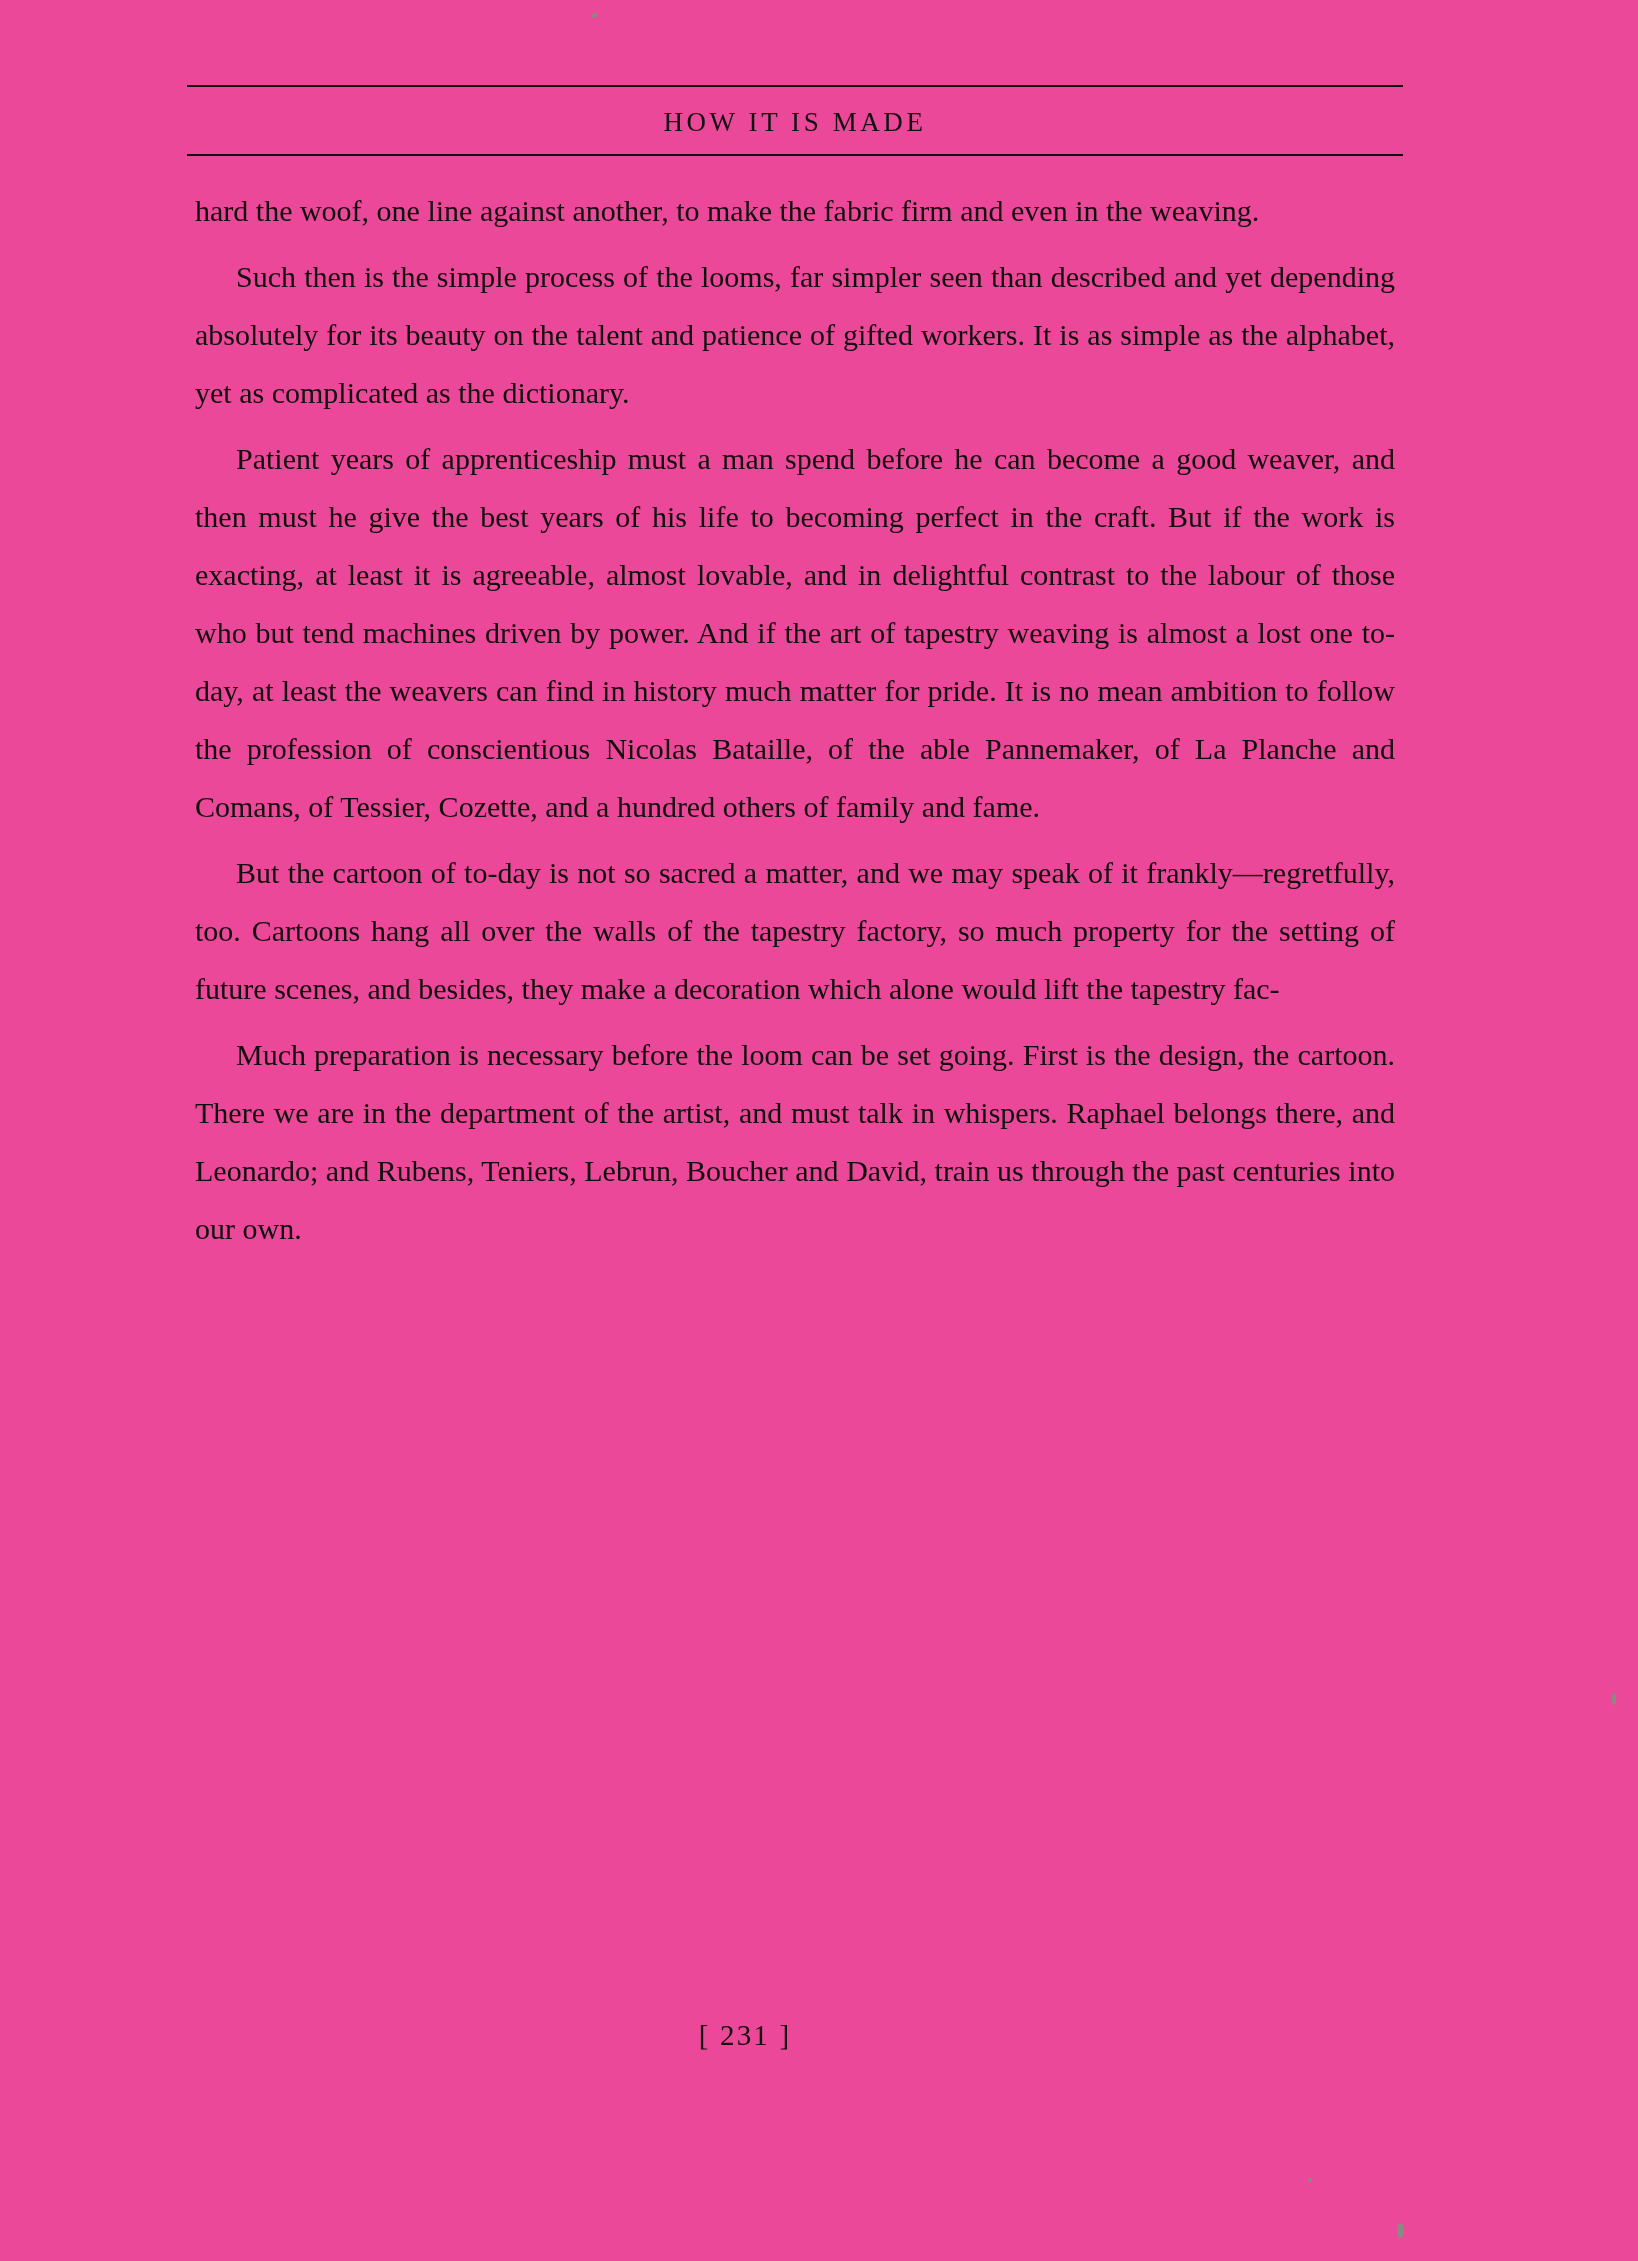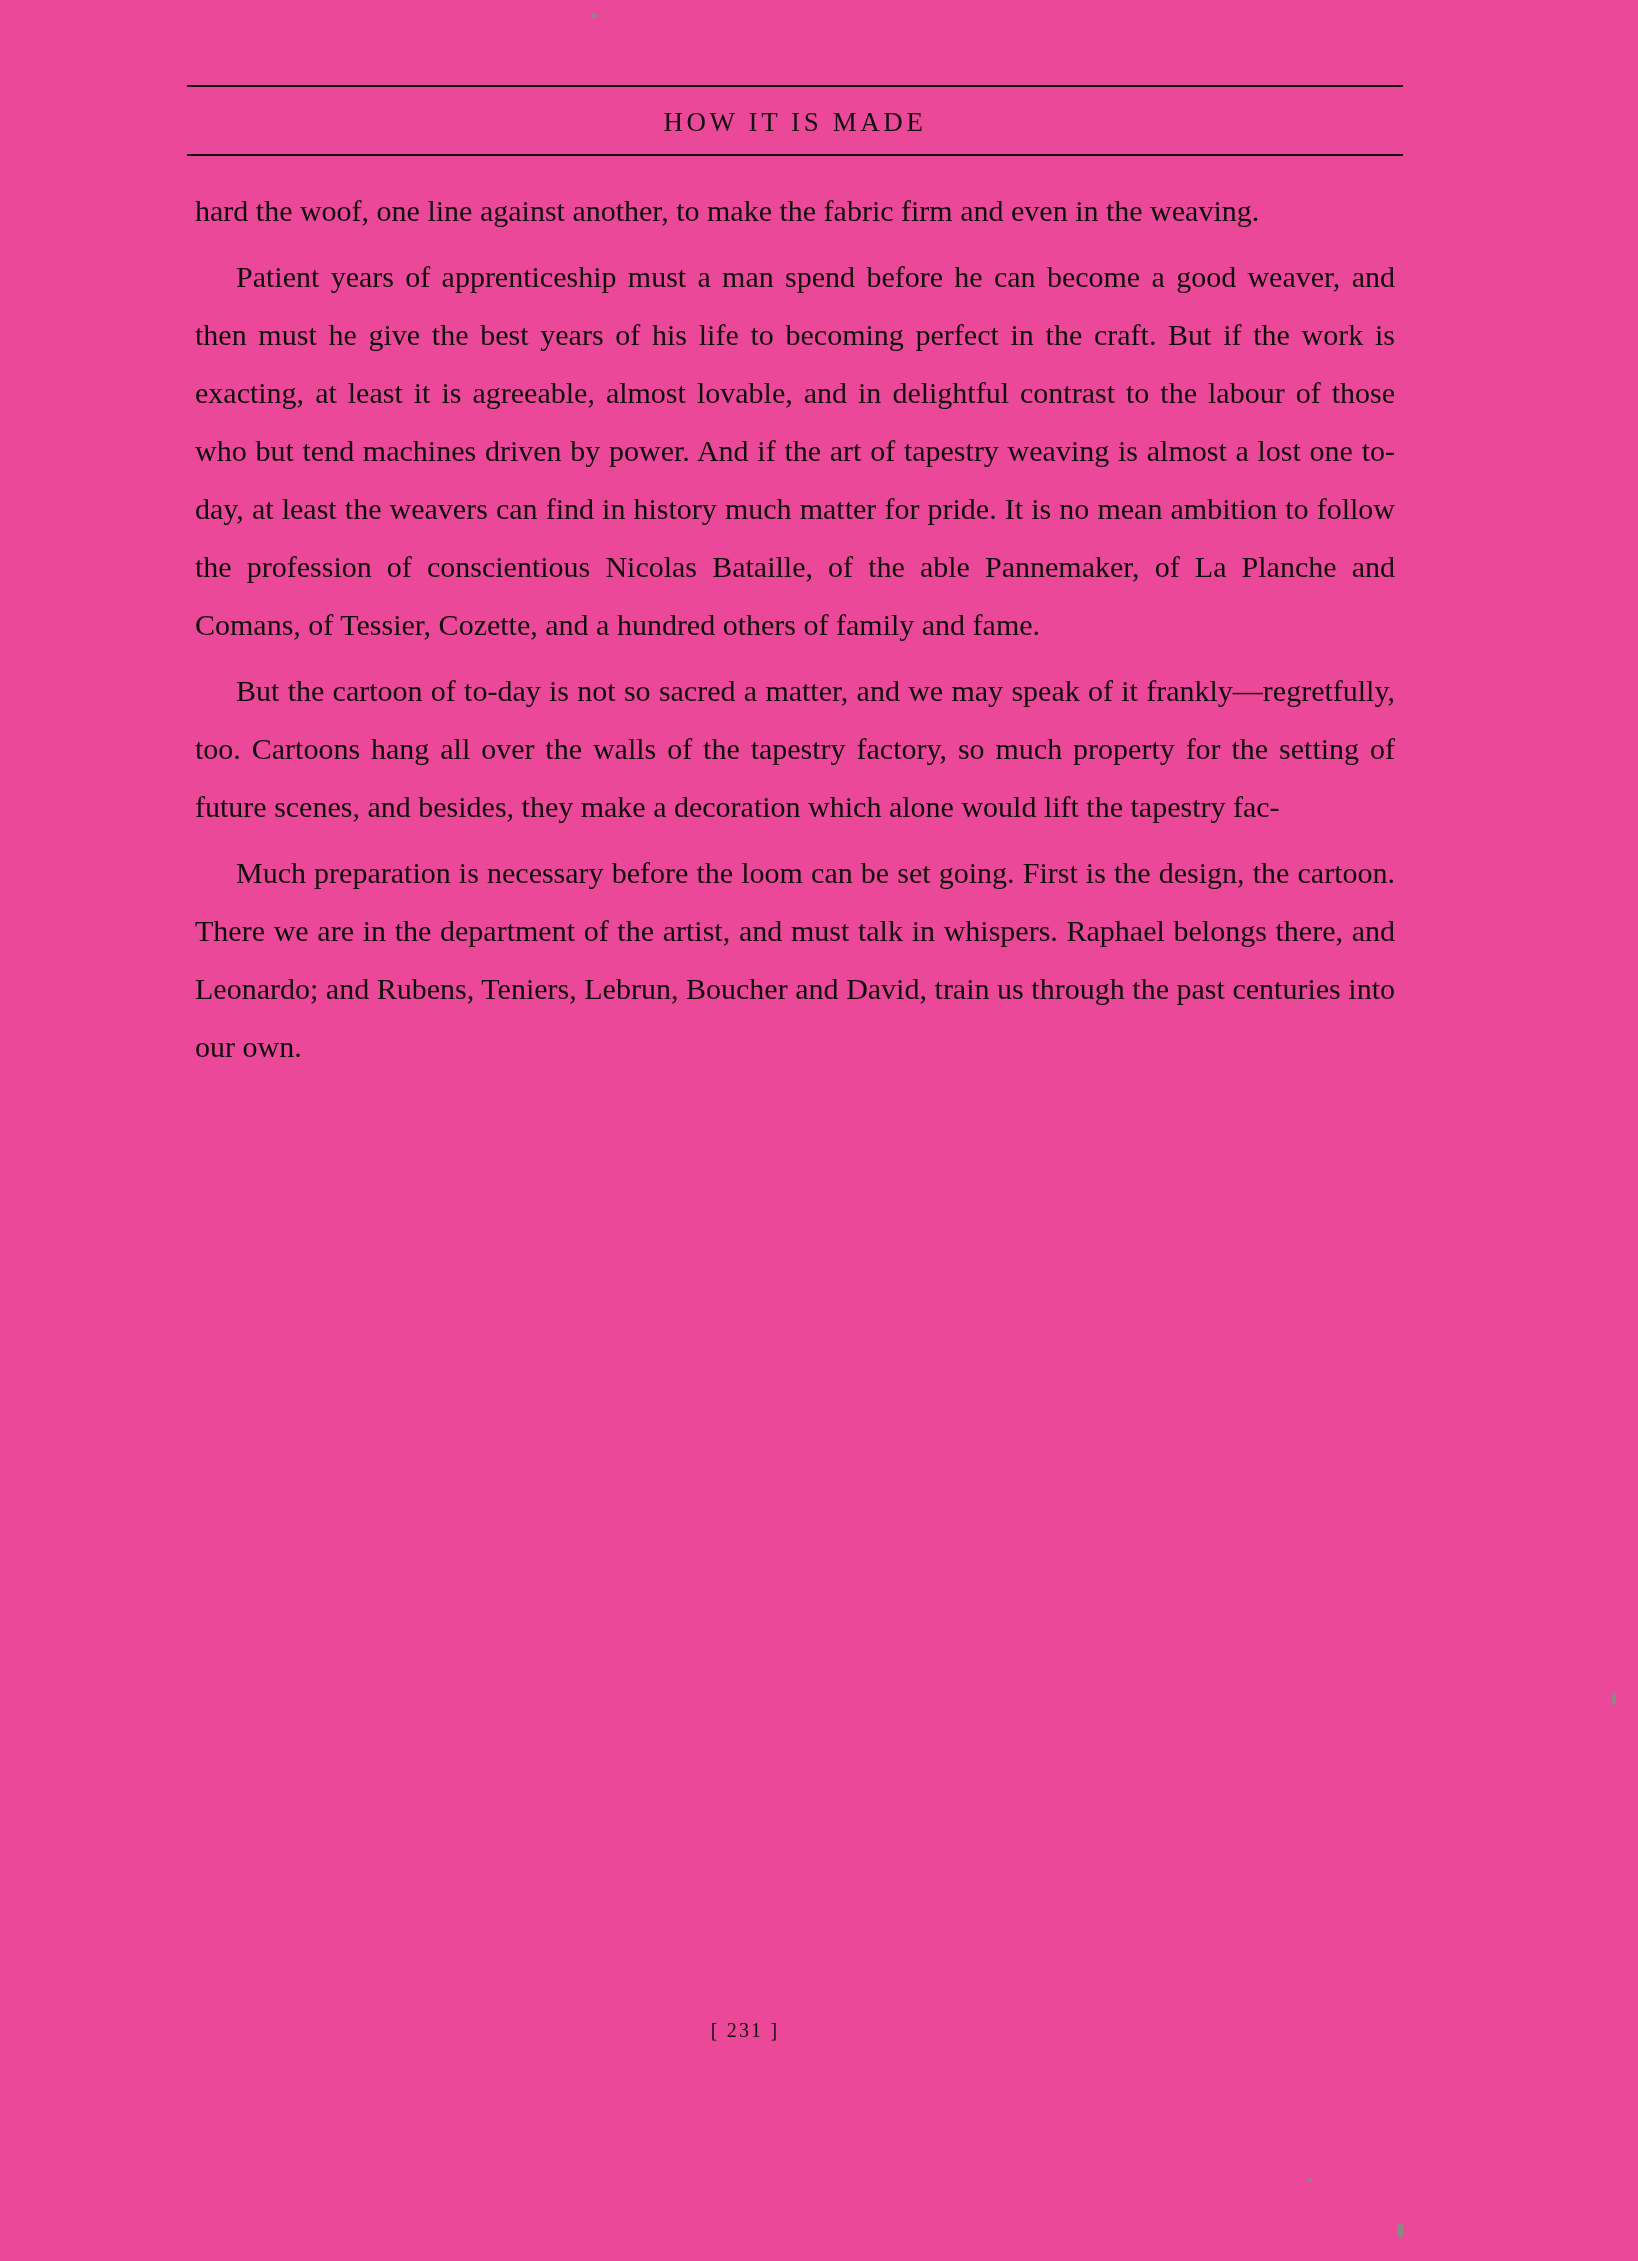--- a/index.html
+++ b/index.html
@@ -60,21 +60,21 @@
   }
   .body-text p.indent {
     text-indent: 41px;
   }
   .folio {
     position: absolute;
     left: 0;
     top: 2019px;
     width: 1490px;
     text-align: center;
-    font-size: 20px;
+    font-size: 29px;
     letter-spacing: 2.2px;
     color: #12100e;
     font-family: Liberation Serif, serif;
   }
   
   .speck {
     position: absolute;
     background: #8a8a85;
     border-radius: 50%;
   }
@@ -87,20 +87,21 @@
   <div class="content">
 
     <div class="rule-top"></div>
 
     <div class="running-head">HOW IT IS MADE</div>
 
     <div class="rule-bottom"></div>
 
     <div class="body-text">
       <p>hard the woof, one line against another, to make the fabric firm and even in the weaving.</p>
+      <p class="indent">Such then is the simple process of the looms, far simpler seen than described and yet depending absolutely for its beauty on the talent and patience of gifted workers. It is as simple as the alphabet, yet as complicated as the dictionary.</p>
       <p class="indent">Patient years of apprenticeship must a man spend before he can become a good weaver, and then must he give the best years of his life to becoming perfect in the craft. But if the work is exacting, at least it is agreeable, almost lovable, and in delightful contrast to the labour of those who but tend machines driven by power.   And if the art of tapestry weaving is almost a lost one to-day, at least the weavers can find in history much matter for pride. It is no mean ambition to follow the profession of conscientious Nicolas Bataille, of the able Pannemaker, of La Planche and Comans, of Tessier, Cozette, and a hundred others of family and fame.</p>
       <p class="indent">But the cartoon of to-day is not so sacred a matter, and we may speak of it frankly—regretfully, too.   Cartoons hang all over the walls of the tapestry factory, so much property for the setting of future scenes, and besides, they make a decoration which alone would lift the tapestry fac-</p>
       <p class="indent">Much preparation is necessary before the loom can be set going.   First is the design, the cartoon.   There we are in the department of the artist, and must talk in whispers.   Raphael belongs there, and Leonardo; and Rubens, Teniers, Lebrun, Boucher and David, train us through the past centuries into our own.</p>
     </div>
 
   </div>
 
   <div class="folio">[ 231 ]</div>
 
   <div class="speck" style="left:592px; top:13px; width:5px; height:5px;"></div>

